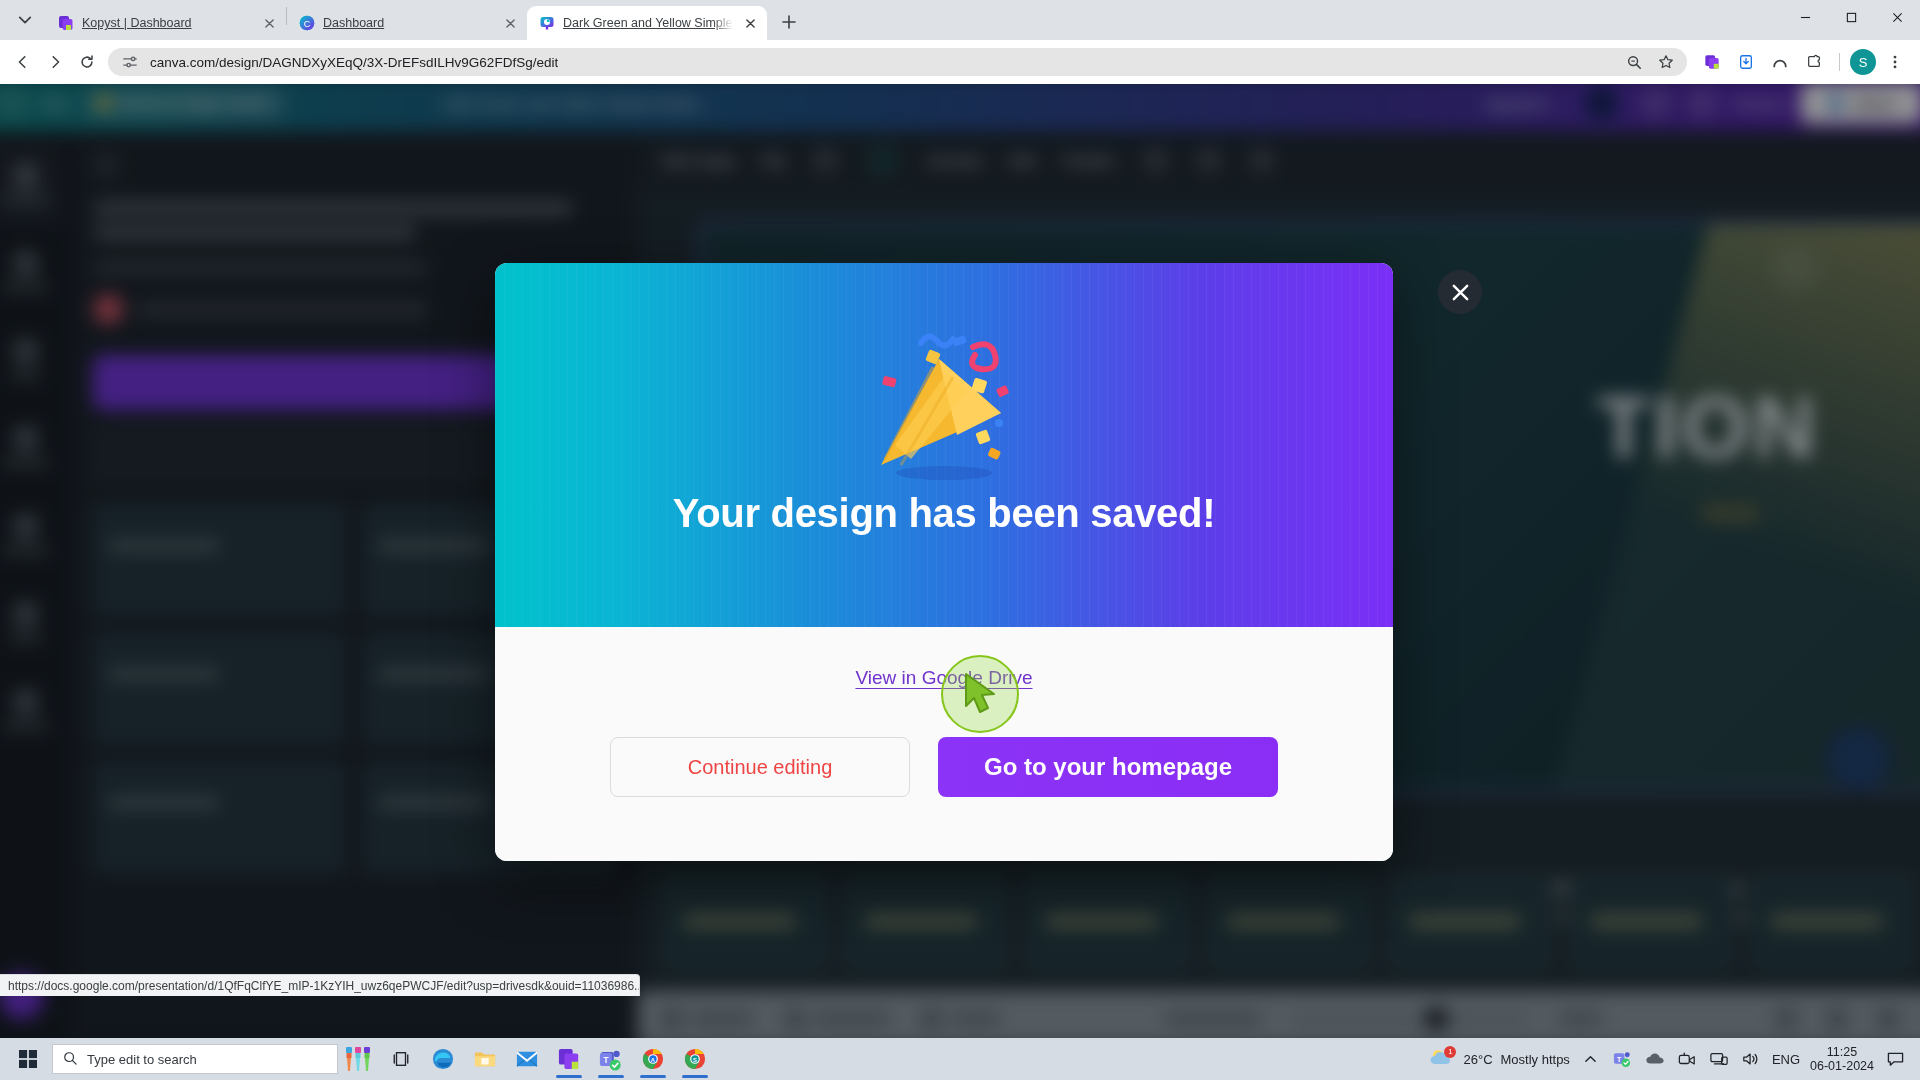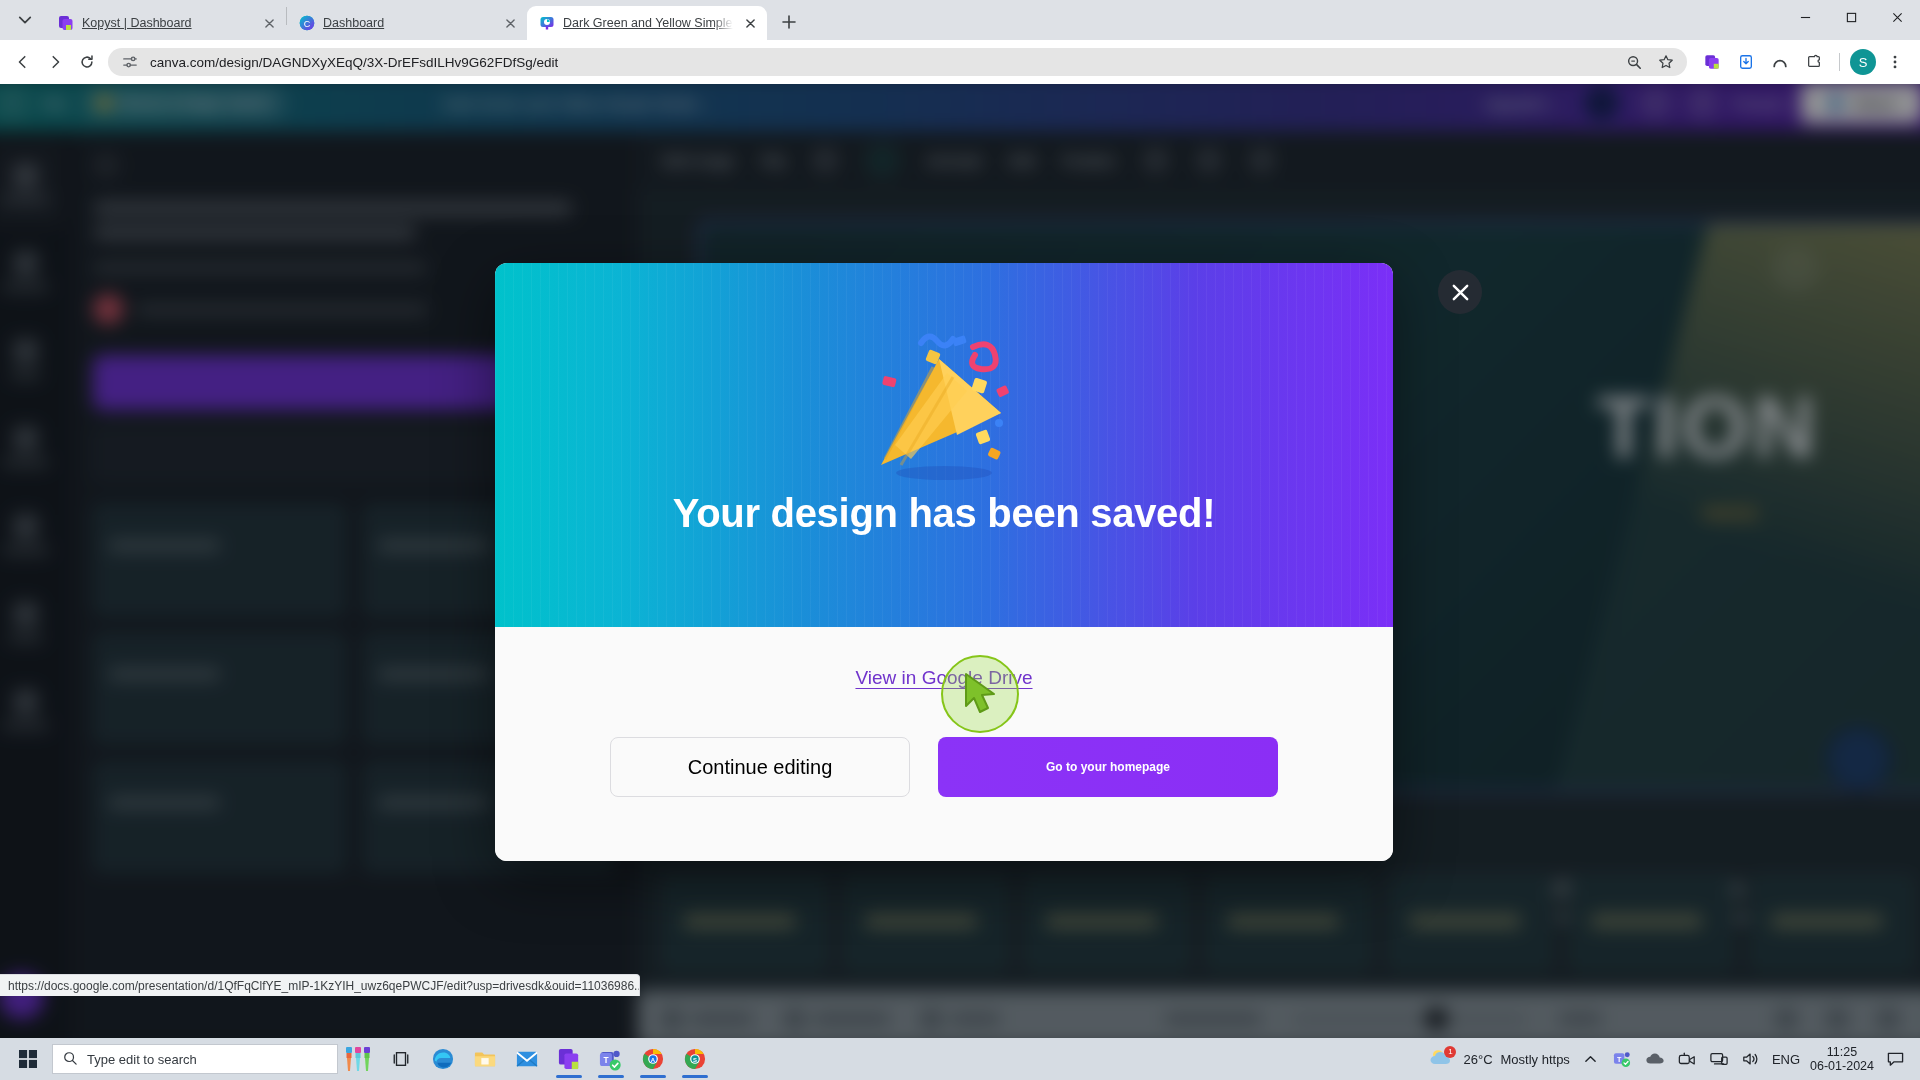--- a/index.html
+++ b/index.html
@@ -202,27 +202,27 @@
   }
   .drive-link a {
     color: #7033cc; font-size: 19px; text-decoration: underline; text-underline-offset: 4px;
   }
   .modal-actions {
     position:absolute; left: 0; right: 0; top: 110px;
     display:flex; justify-content:center; gap: 28px;
   }
   .btn-secondary {
     width: 300px; height: 60px; border-radius: 8px; background:#fafafa;
-    border: 1px solid #dcdce0; color:#000000; font-size: 20px;
+    border: 1px solid #dcdce0; color:#ef4444; font-size: 20px;
     display:flex; align-items:center; justify-content:center;
   }
   .btn-primary {
     width: 340px; height: 60px; border-radius: 8px;
     background: linear-gradient(90deg,#8b33f7 0%, #8b2ef5 100%);
-    color:#ffffff; font-size: 12px; font-weight:700;
+    color:#ffffff; font-size: 24px; font-weight:700;
     display:flex; align-items:center; justify-content:center;
   }
   .modal-close {
     position:absolute; left: 1438px; top: 270px; width: 44px; height: 44px; border-radius:50%;
     background: rgba(40,44,52,.88); display:flex; align-items:center; justify-content:center;
   }
   .modal-close svg { width: 17px; height: 17px; }
 
   
   .cursor-halo {

